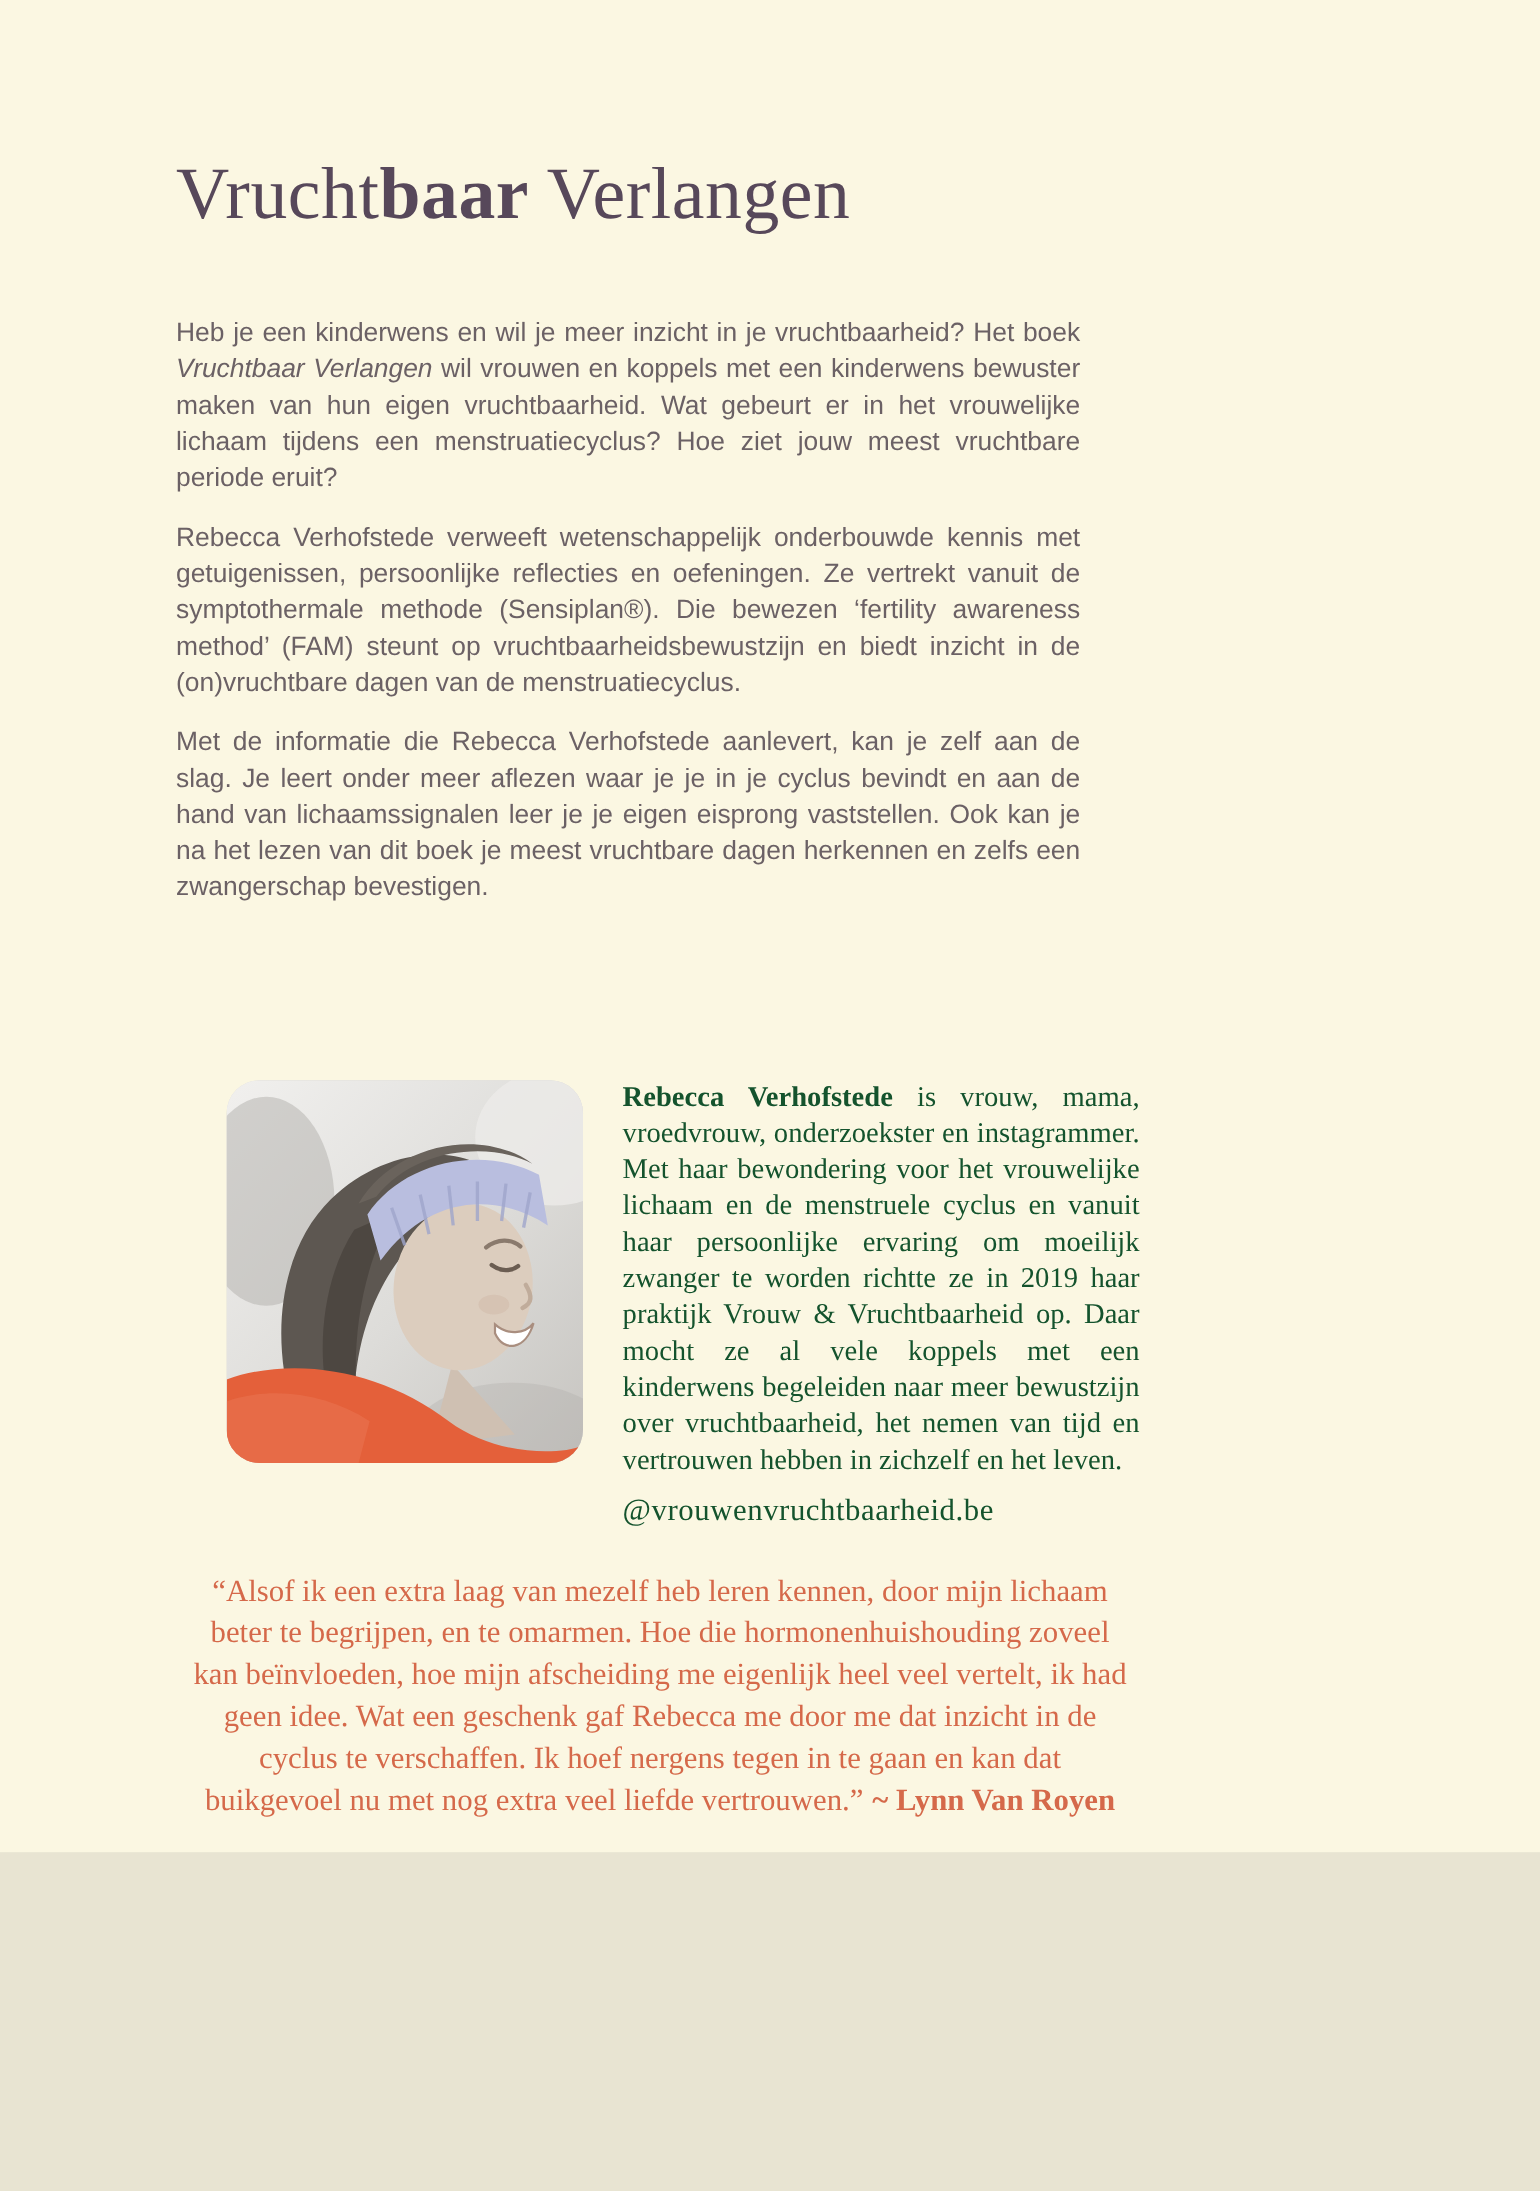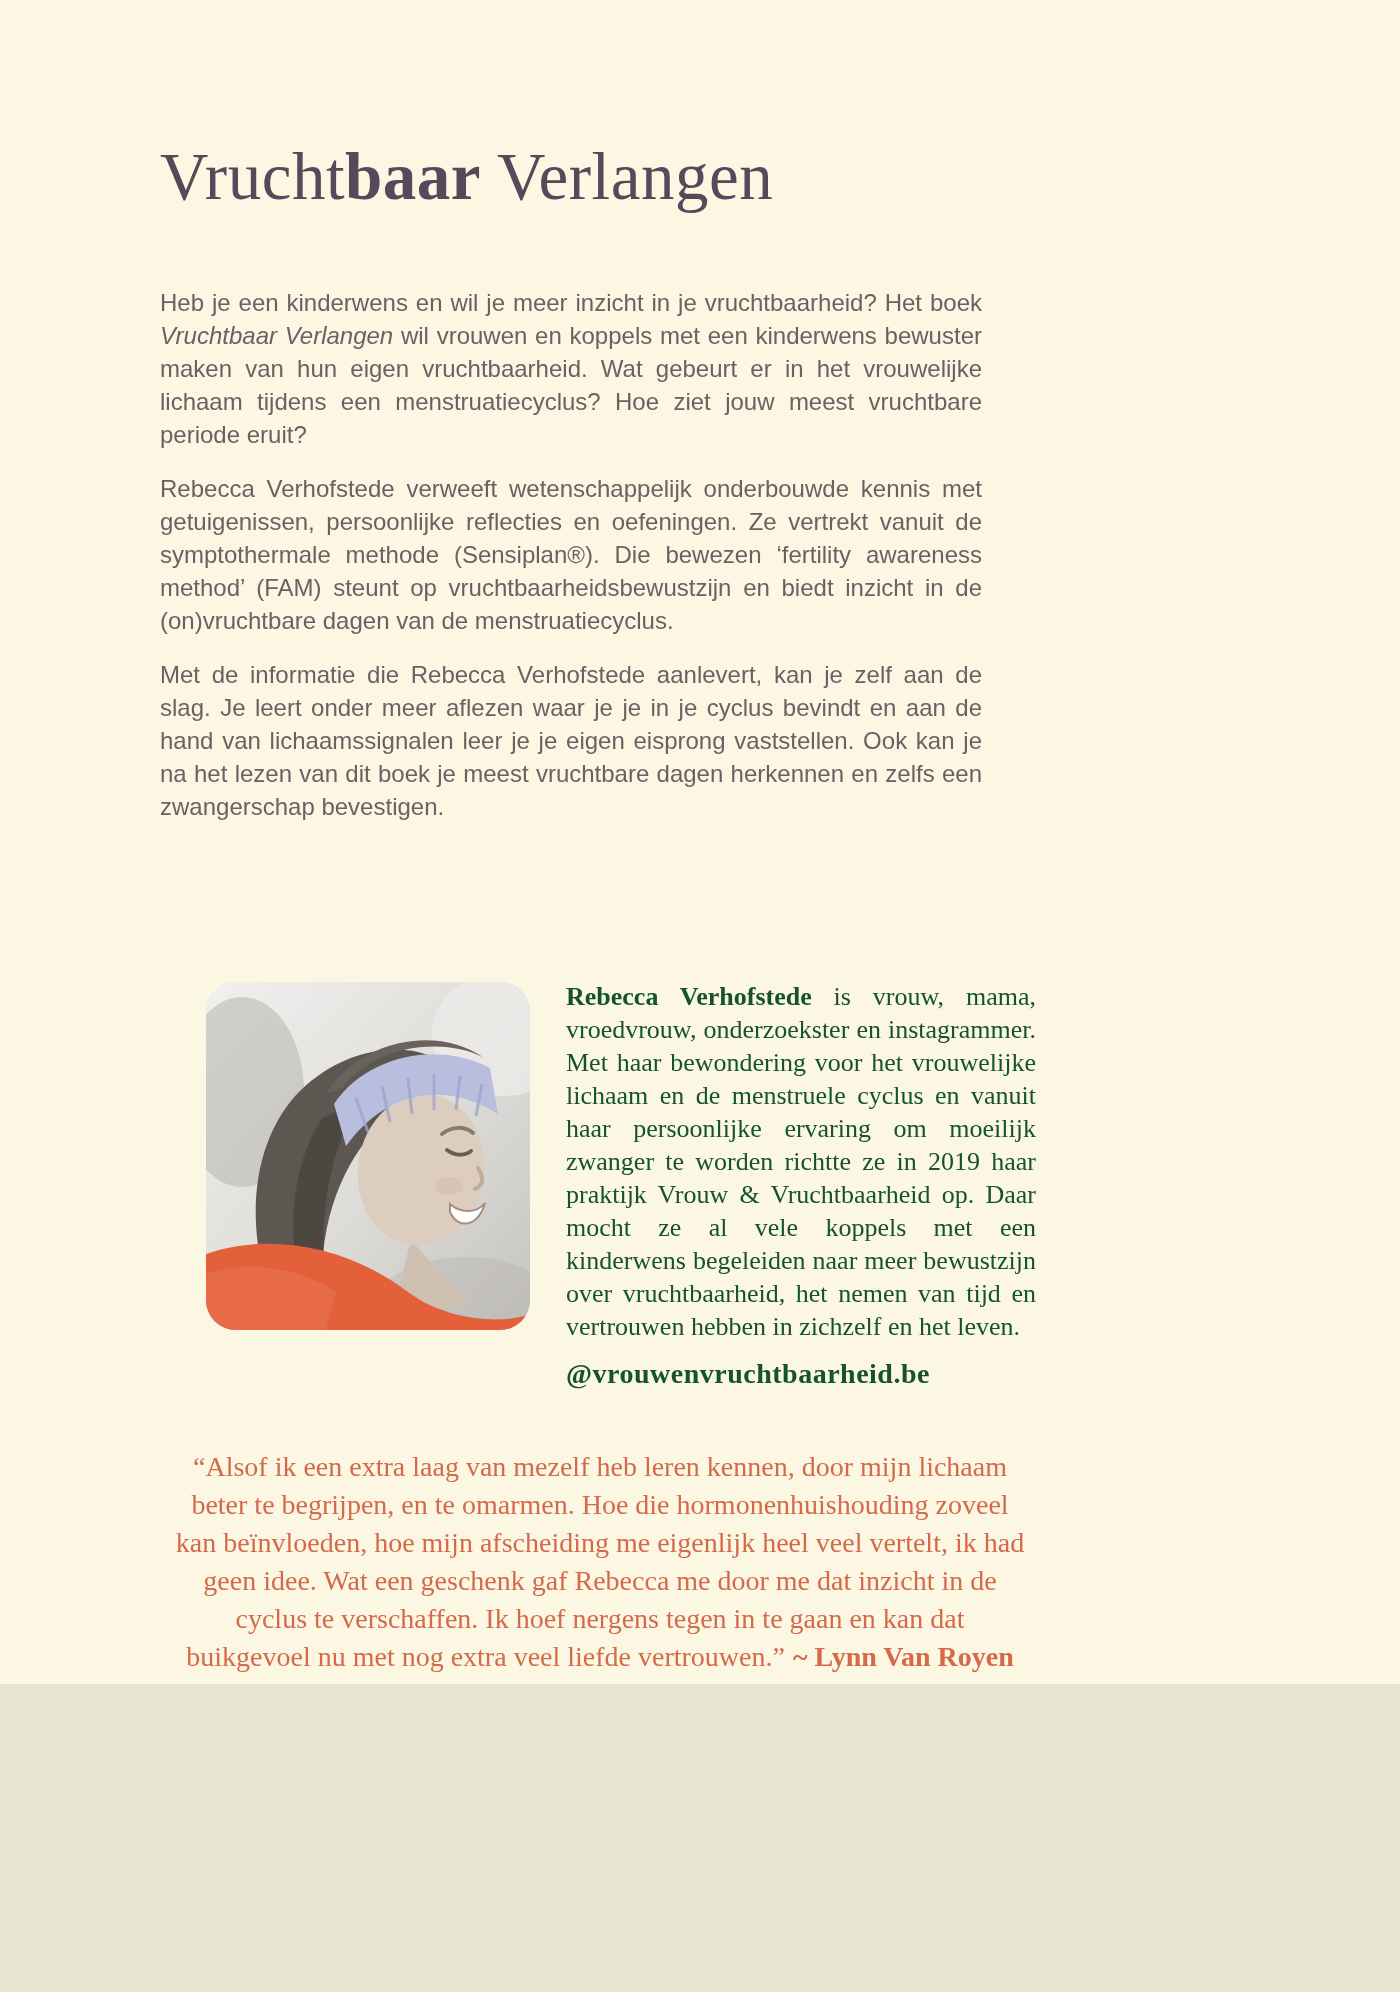--- a/index.html
+++ b/index.html
@@ -45,33 +45,32 @@
   .bio {
     position:absolute; left:566px; top:980px; width:470px;
     font-family:"Liberation Serif", serif;
     font-size:26px; line-height:33px;
     color:#14532d;
     text-align:justify;
   }
   .bio .name { font-weight:700; }
   .bio .handle {
     margin-top:14px;
-    font-weight:700;
+    font-weight:400;
     font-size:28px;
     text-align:left;
     letter-spacing:0.5px;
   }
 
   .quote {
     position:absolute; left:170px; top:1428px; width:860px;
     text-align:center;
     font-family:"Liberation Serif", serif;
     font-size:28px; line-height:38px;
     color:#D5694A;
-    margin-top:20px;
   }
   .quote .attr { font-weight:700; margin-left:8px; }
 
   .barcode {
     position:absolute; left:206px; top:1758px;
     width:241px; height:151px;
     background:#ffffff;
   }
   .barcode .bars {
     position:absolute; left:26px; top:10px; width:202px; height:100px;

